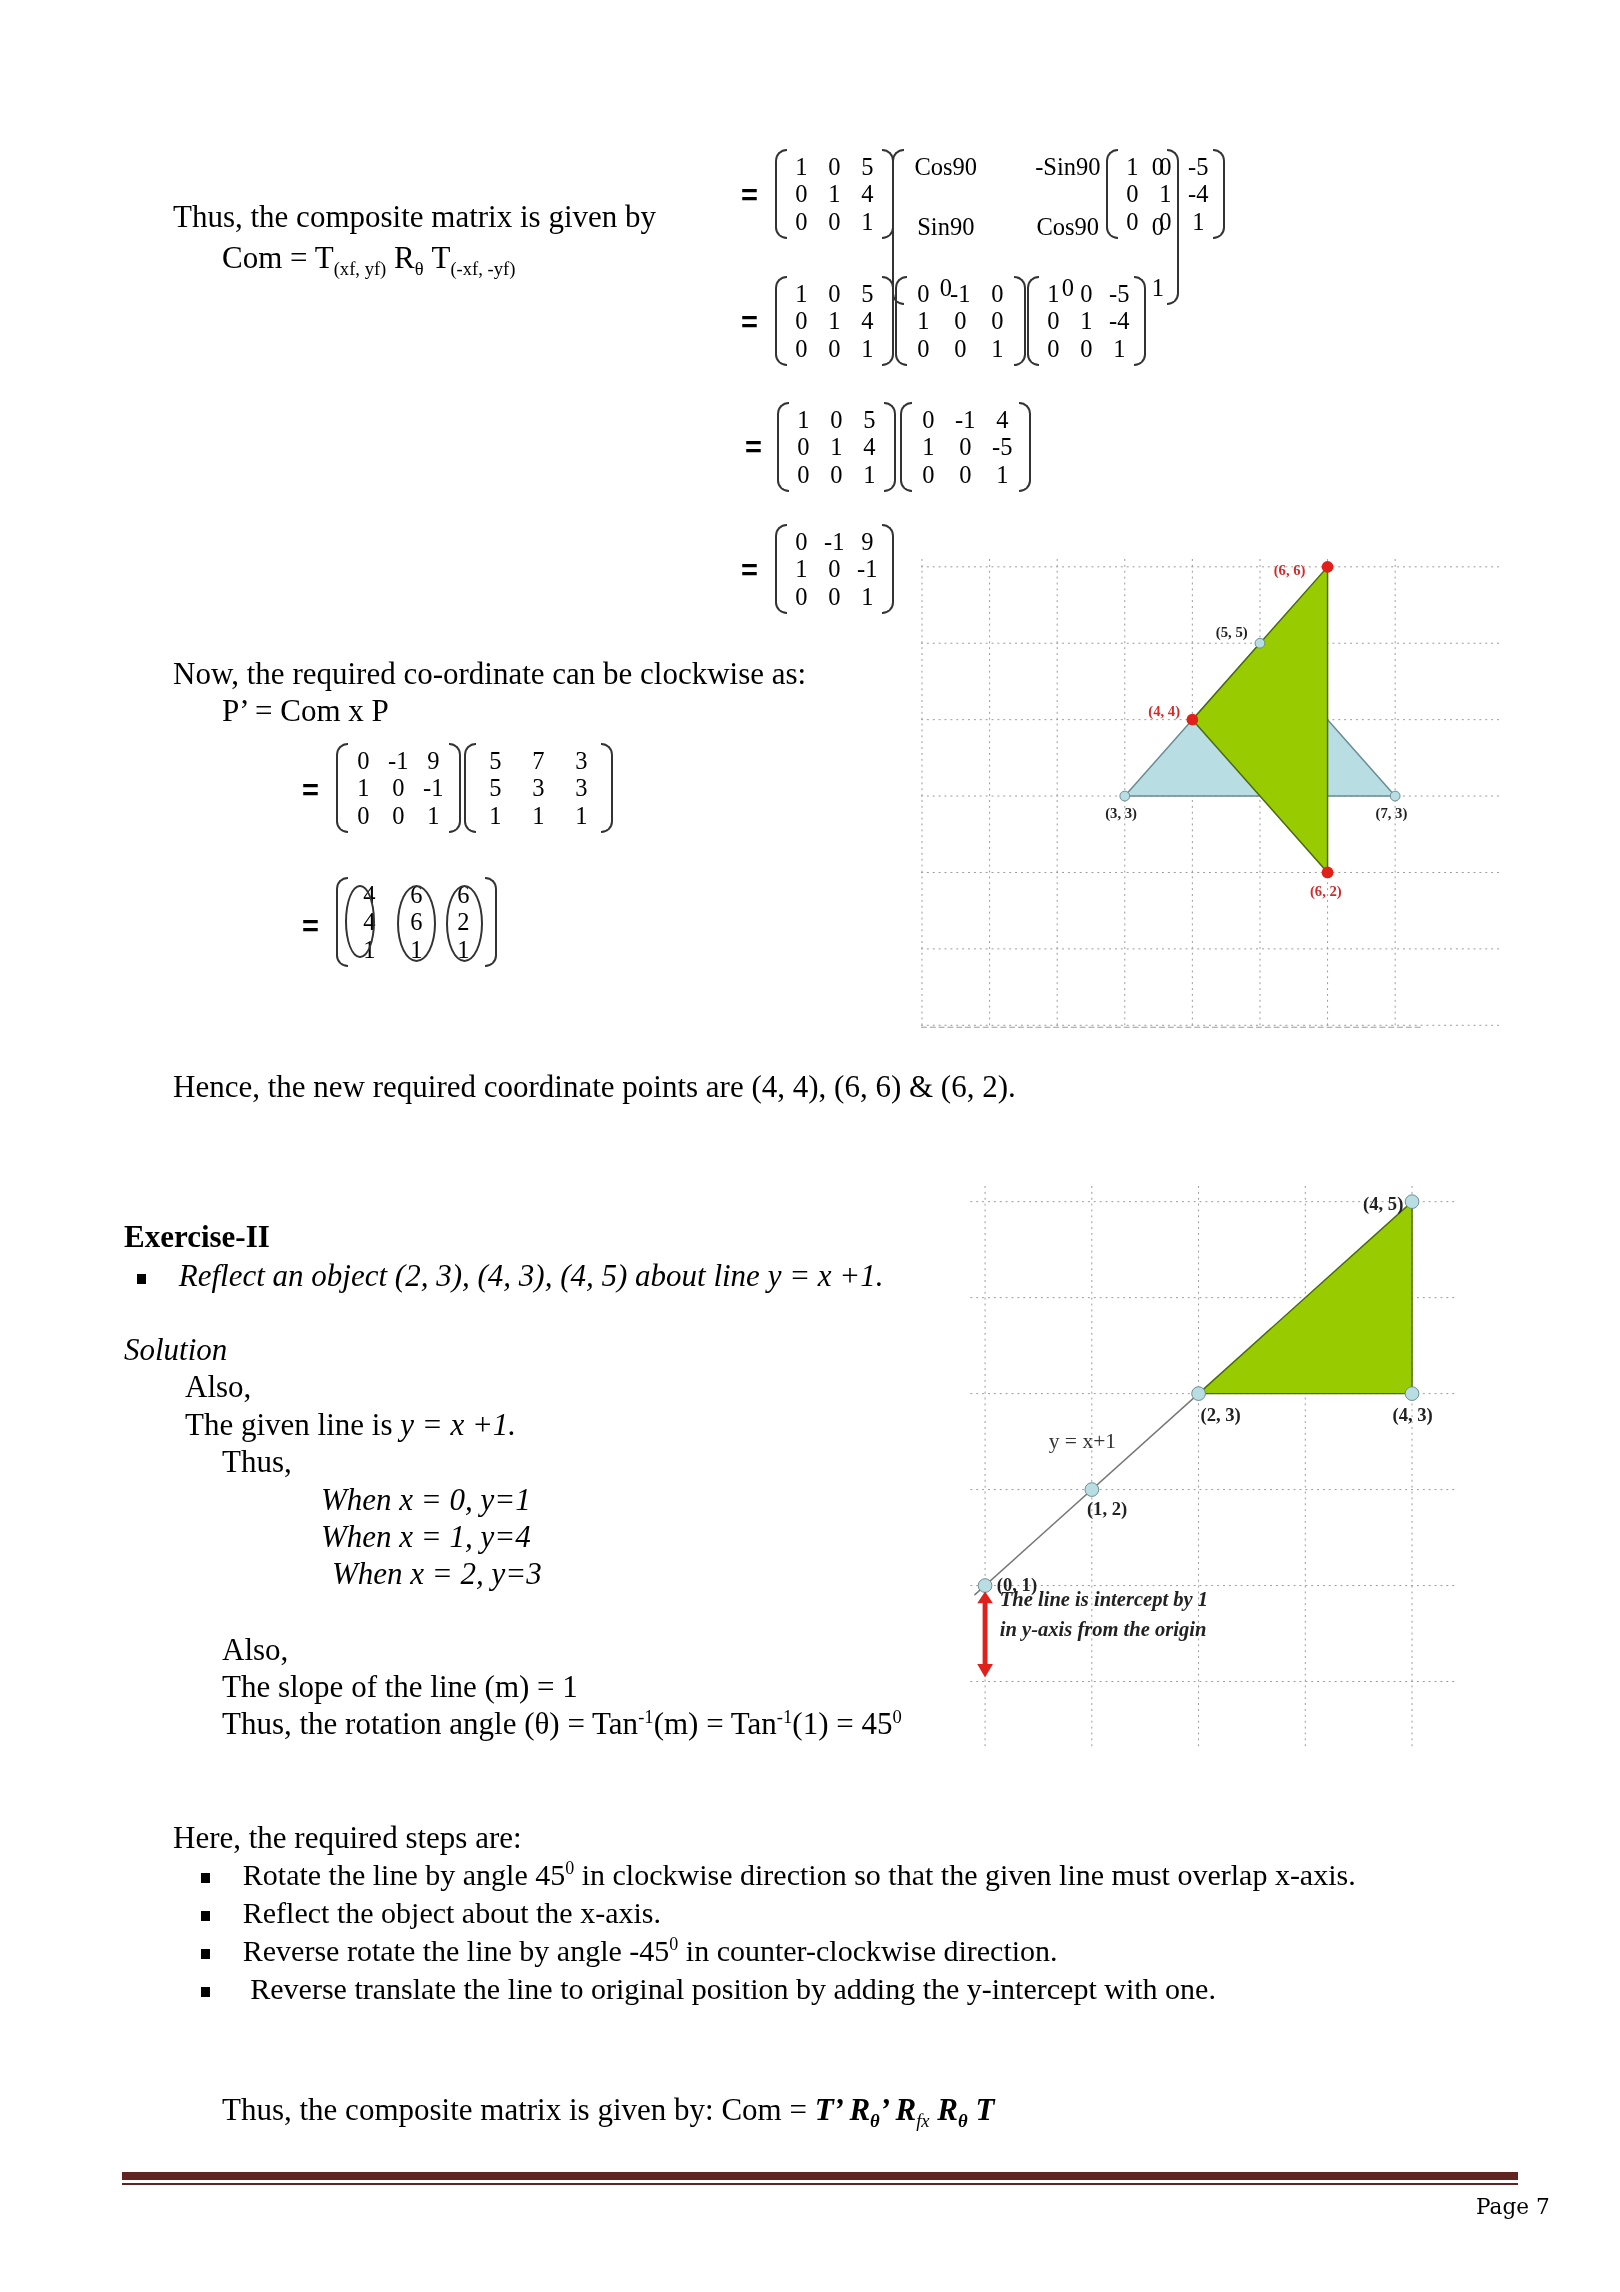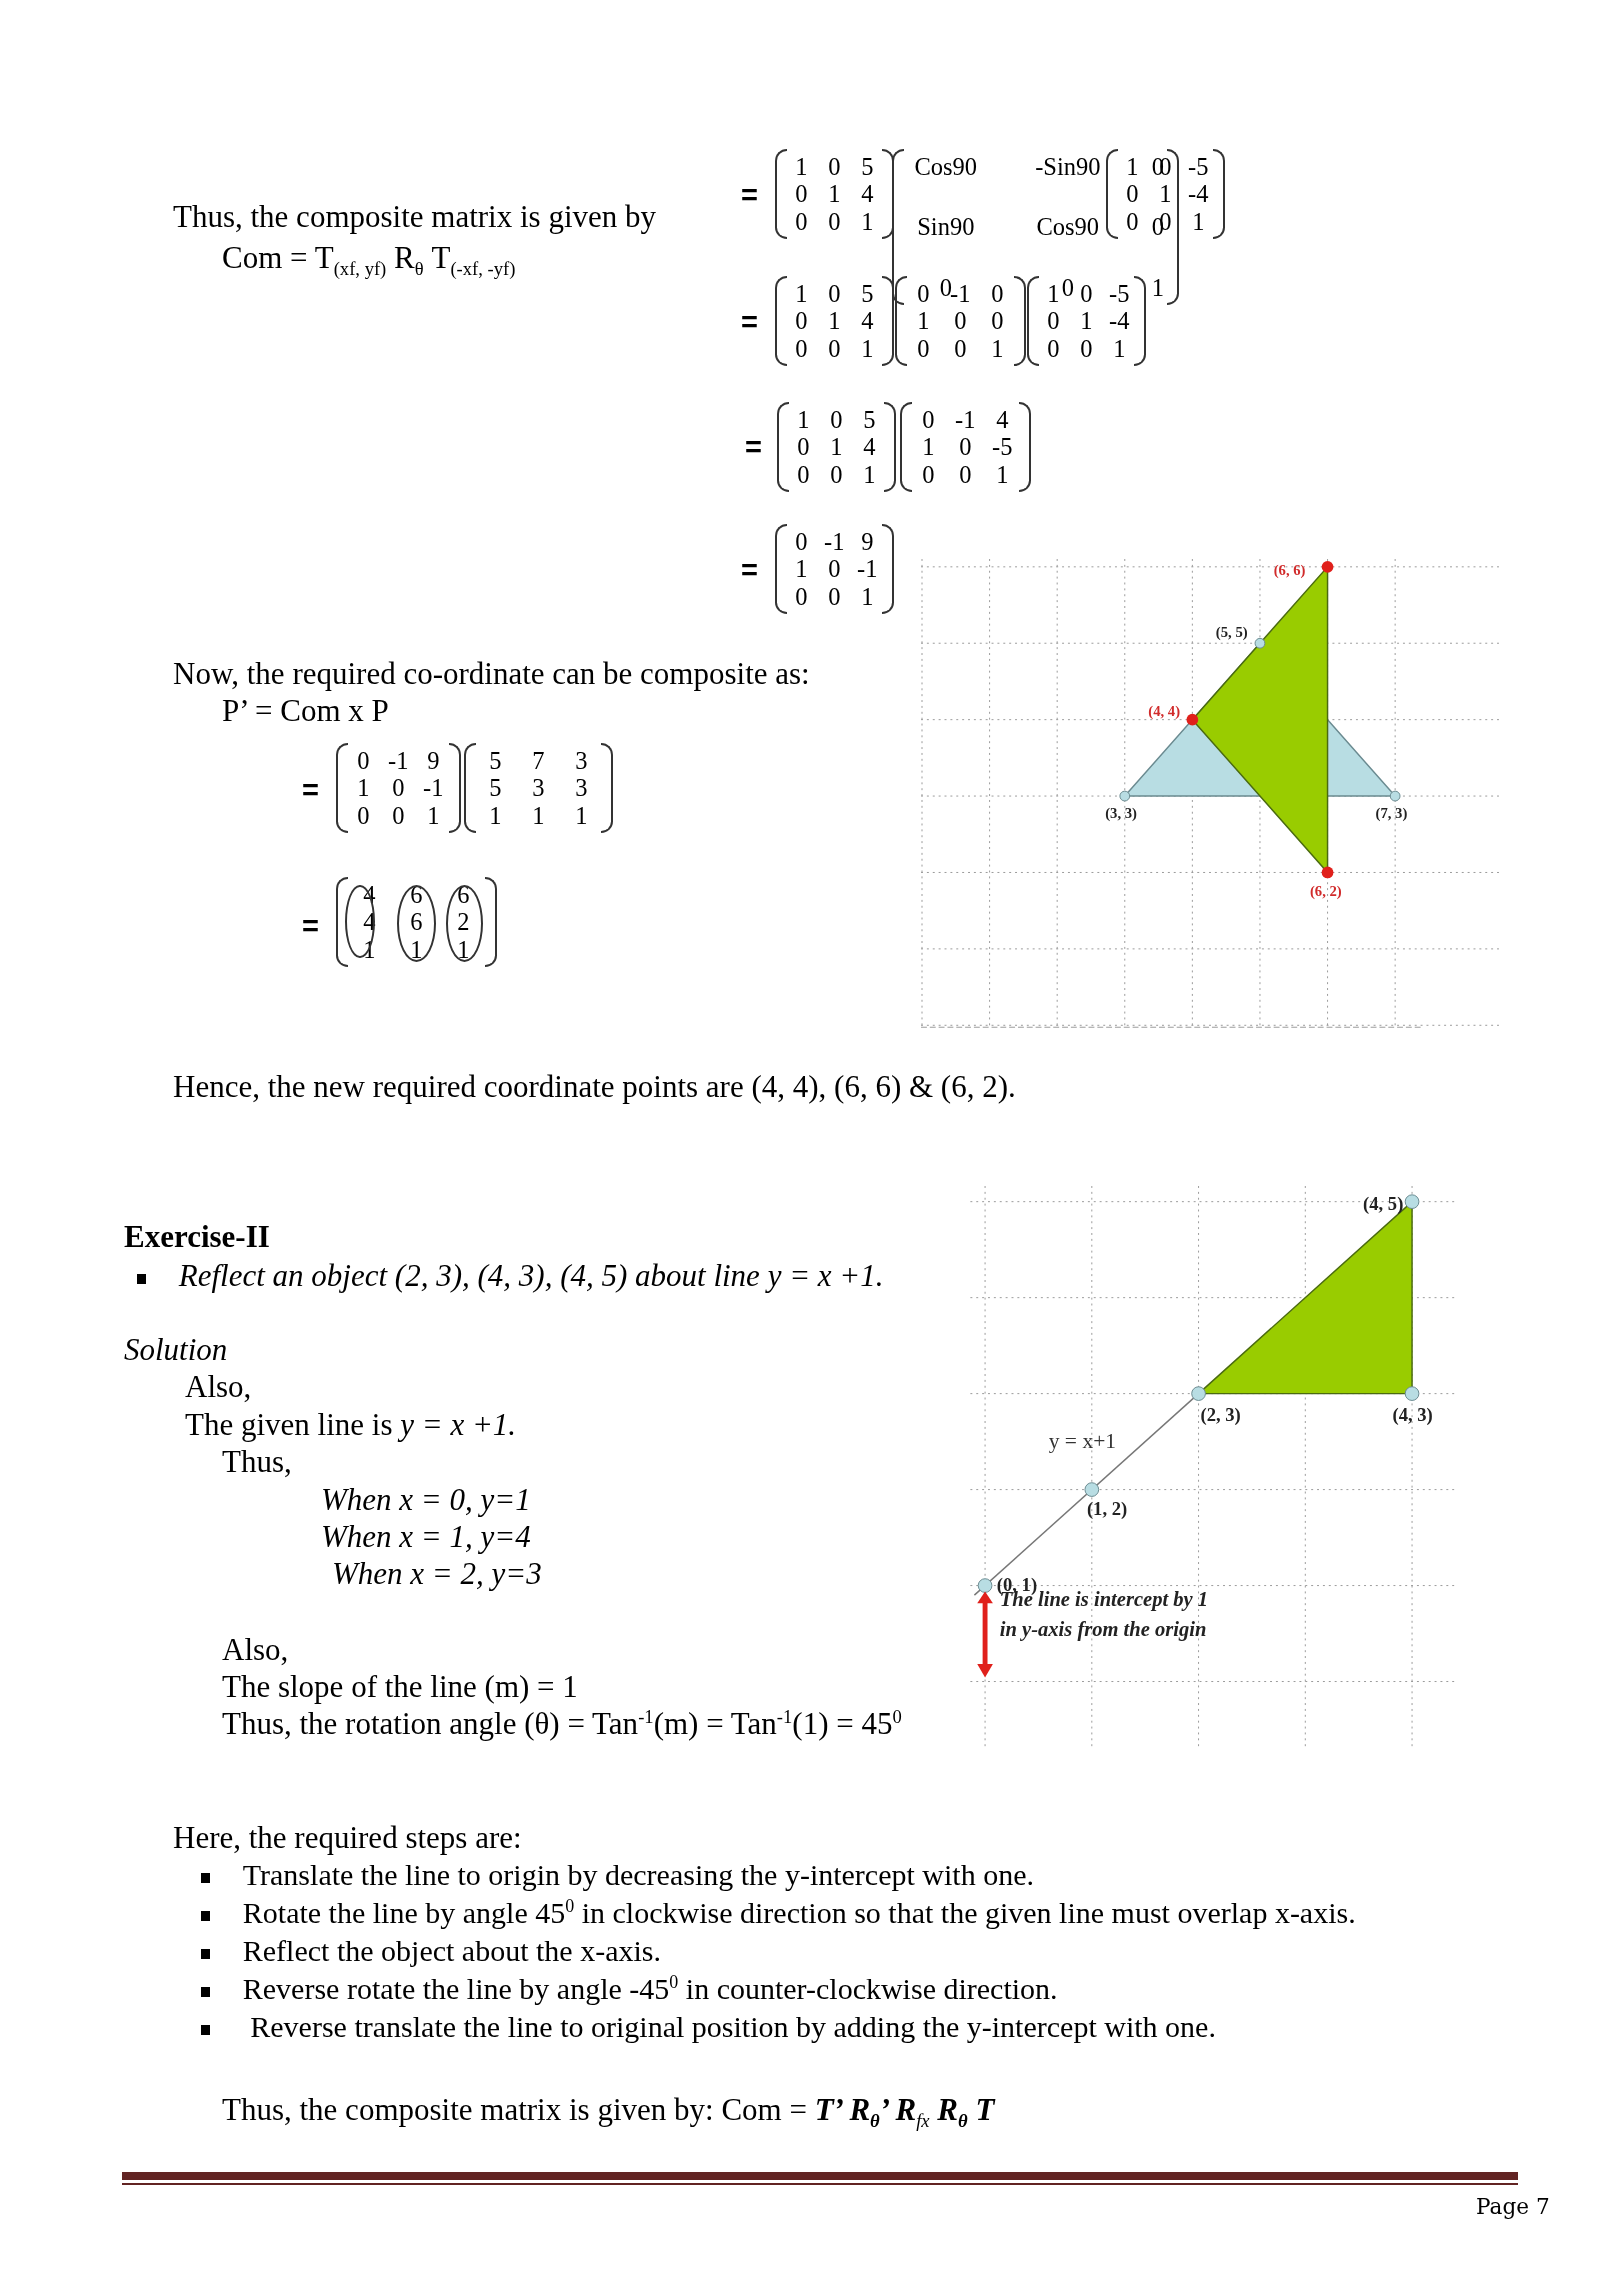--- a/index.html
+++ b/index.html
@@ -131,21 +131,21 @@
     <span>-1</span>
     <span>9</span>
     <span>1</span>
     <span>0</span>
     <span>-1</span>
     <span>0</span>
     <span>0</span>
     <span>1</span>
   </div>
 
-<div class="abs t" style="left:173px; top:655px;">Now, the required co-ordinate can be composite as:</div>
+<div class="abs t" style="left:173px; top:655px;">Now, the required co-ordinate can be clockwise as:</div>
 <div class="abs t" style="left:222px; top:692px;">P’ = Com x P</div>
 
 <div class="eq" style="left:302px; top:774px;">=</div>
 <div class="mat" style="left:336px; top:743px; grid-template-columns:repeat(3,35px);">
     <span>0</span>
     <span>-1</span>
     <span>9</span>
     <span>1</span>
     <span>0</span>
     <span>-1</span>
@@ -256,21 +256,20 @@
     <text x="80" y="268" font-size="22" font-family="Liberation Serif, serif" fill="#333">y = x+1</text>
     <line x1="15" y1="422" x2="15" y2="492" stroke="#e0201b" stroke-width="5"></line>
     <polygon points="7,426 23,426 15,414" fill="#e0201b"></polygon>
     <polygon points="7,488 23,488 15,502" fill="#e0201b"></polygon>
     <text x="30" y="429" font-size="21" font-weight="bold" font-style="italic" font-family="Liberation Serif, serif" fill="#222">The line is intercept by 1</text>
     <text x="30" y="460" font-size="21" font-weight="bold" font-style="italic" font-family="Liberation Serif, serif" fill="#222">in y-axis from the origin</text>
   </svg>
 
 <div class="abs t" style="left:173px; top:1819px;">Here, the required steps are:</div>
 <ul class="abs steps" style="left:201px; top:1856px;">
-  <li><span class="bullet"></span><span>Translate the line to origin by decreasing the y-intercept with one.</span><sup></sup><span></span></li>
   <li><span class="bullet"></span><span>Rotate the line by angle 45</span><sup>0</sup><span> in clockwise direction so that the given line must overlap x-axis.</span></li>
   <li><span class="bullet"></span><span>Reflect the object about the x-axis.</span><sup></sup><span></span></li>
   <li><span class="bullet"></span><span>Reverse rotate the line by angle -45</span><sup>0</sup><span> in counter-clockwise direction.</span></li>
   <li><span class="bullet"></span><span> Reverse translate the line to original position by adding the y-intercept with one.</span><sup></sup><span></span></li>
 </ul>
 
 <div class="abs t" style="left:222px; top:2091px;"><span>Thus, the composite matrix is given by: Com = </span><b class="ital"><span>T’ </span><span>R</span><sub>θ</sub><span>’ </span><span>R</span><sub style="font-weight:normal">fx</sub><span> R</span><sub>θ</sub><span> T</span></b></div>
 
 <div class="rule1"></div>
 <div class="rule2"></div>

